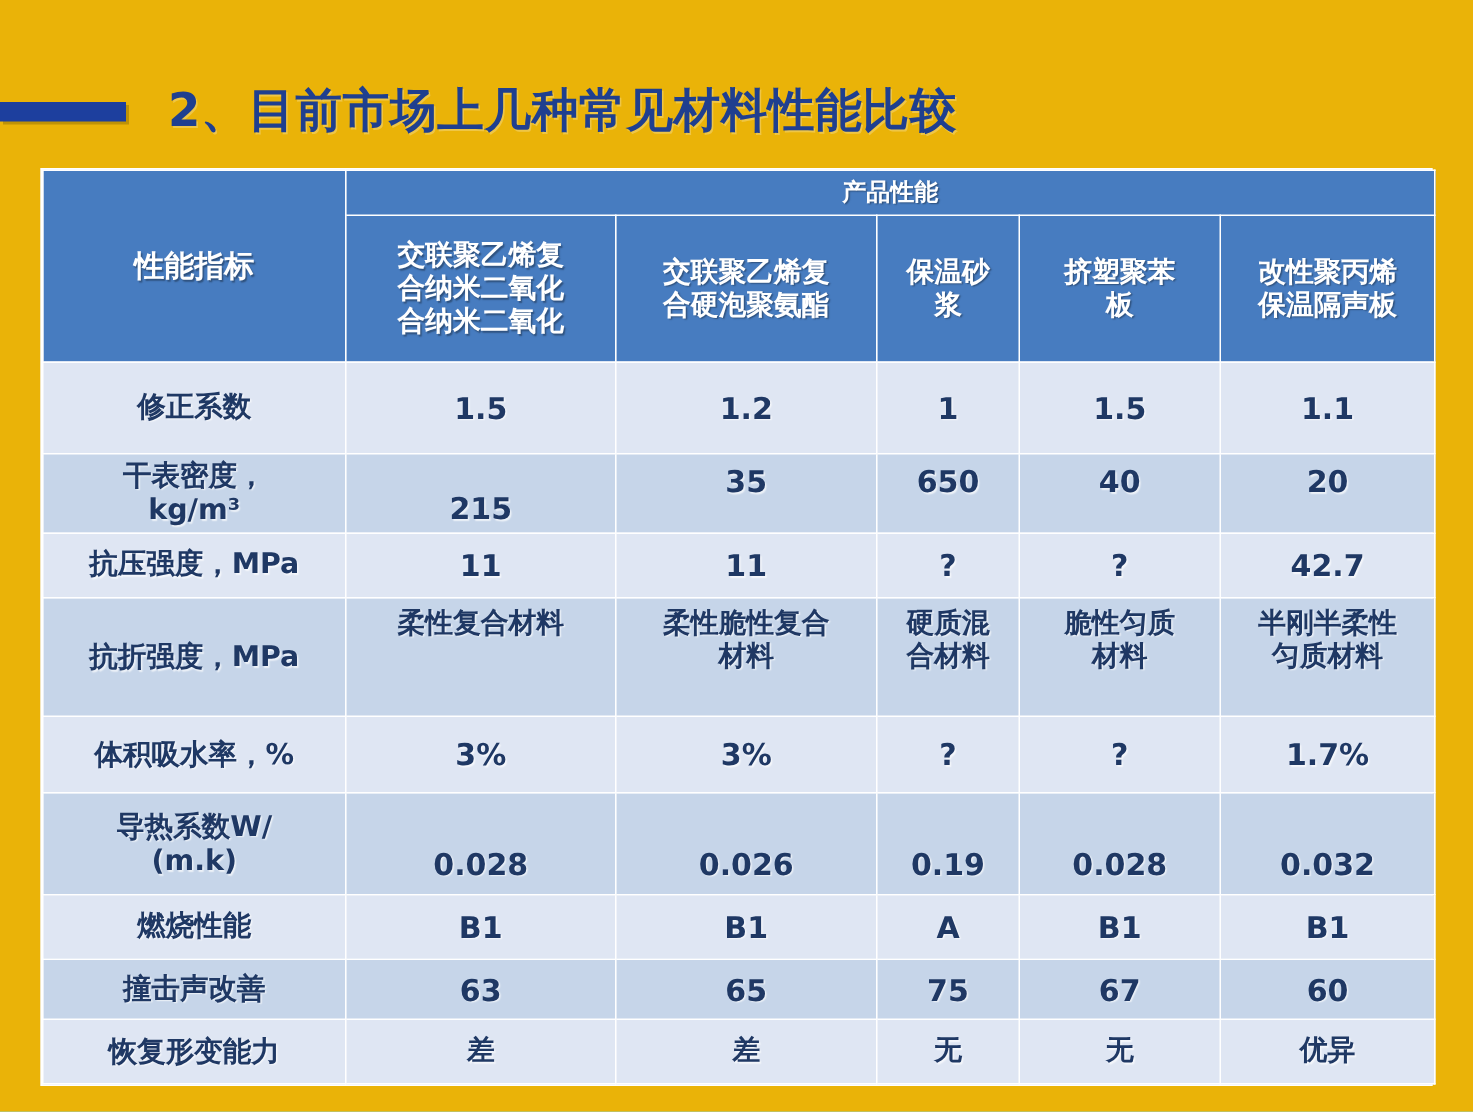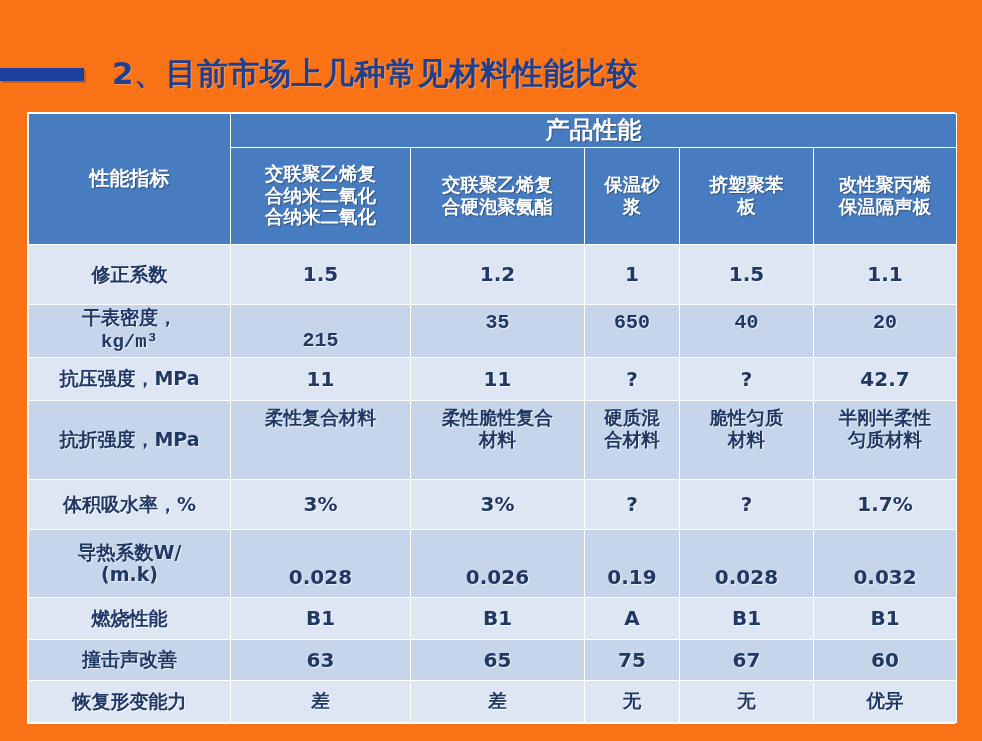--- a/index.html
+++ b/index.html
@@ -10,21 +10,21 @@
     width: 982px;
     height: 741px;
     background: #52b474;
     font-family: "DejaVu Sans", "Liberation Sans", sans-serif;
     overflow: hidden;
     position: relative;
   }
   .slide {
     position: absolute;
     inset: 0;
-    background: #f97316;
+    background: #eab308;
   }
 
   
   .title-row {
     position: absolute;
     left: 0;
     top: 48px;
     width: 982px;
     height: 52px;
     display: flex;
@@ -76,21 +76,21 @@
   
   .hdr {
     background: #477cc0;
     color: #ffffff;
     font-weight: bold;
     font-size: 19px;
     line-height: 1.18;
     text-shadow: 1px 1px 1px rgba(0,0,0,0.35);
   }
   .hdr-group {
-    font-size: 24px;
+    font-size: 16px;
     height: 30px;
   }
   .hdr-metric {
     font-size: 20px;
   }
   .hdr-col {
     font-size: 18.5px;
   }
   .hdr-col.narrow {
     font-size: 18.5px;
@@ -177,21 +177,21 @@
 
         <tr class="band-light" style="height:60px;border-radius:18px;">
           <td class="lbl">修正系数</td>
           <td class="val">1.5</td>
           <td class="val">1.2</td>
           <td class="val">1</td>
           <td class="val">1.5</td>
           <td class="val">1.1</td>
         </tr>
 
-        <tr class="band-dark" style="height:52px;font-family:Liberation Mono, monospace;">
+        <tr class="band-dark" style="height:52px;">
           <td class="lbl">
             <div>干表密度，</div>
             <div>kg/m³</div>
           </td>
           <td class="val" style="vertical-align:top;padding-top:24px;">215</td>
           <td class="val" style="vertical-align:top;padding-top:6px;">35</td>
           <td class="val" style="vertical-align:top;padding-top:6px;">650</td>
           <td class="val" style="vertical-align:top;padding-top:6px;">40</td>
           <td class="val" style="vertical-align:top;padding-top:6px;">20</td>
         </tr>

